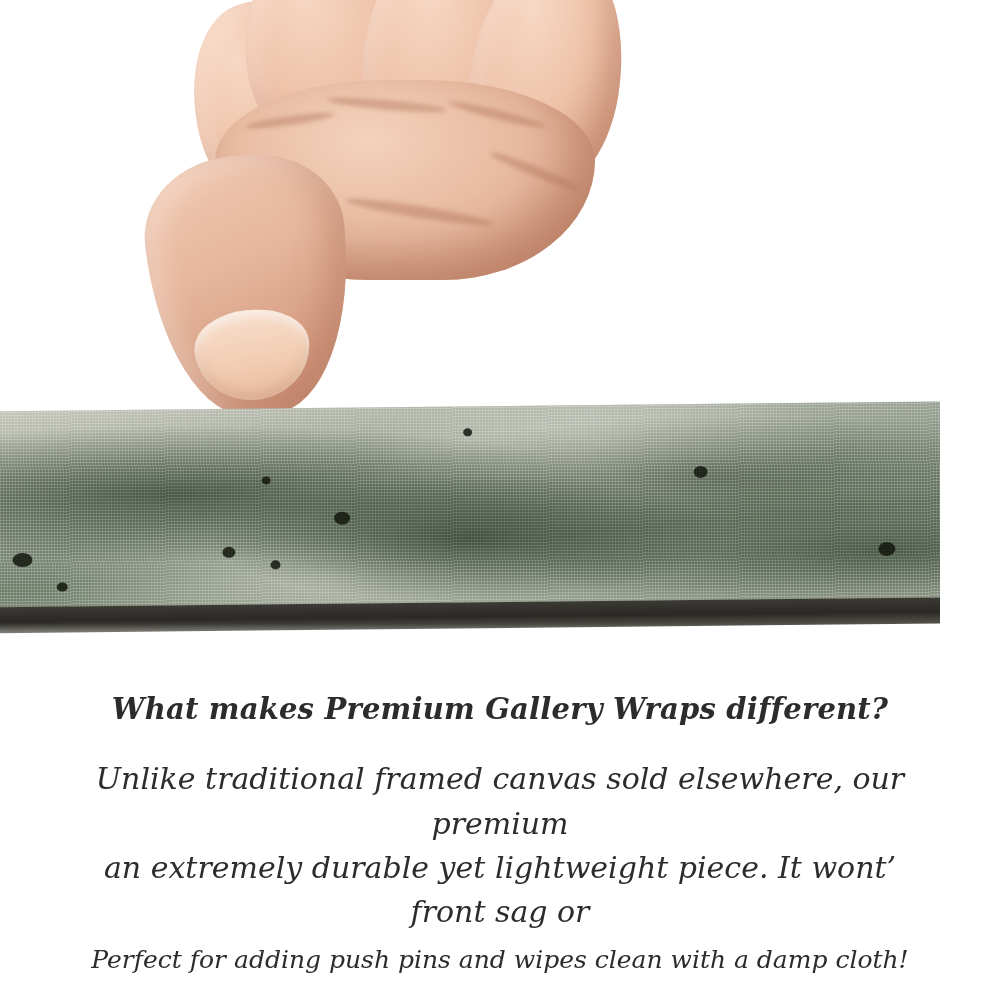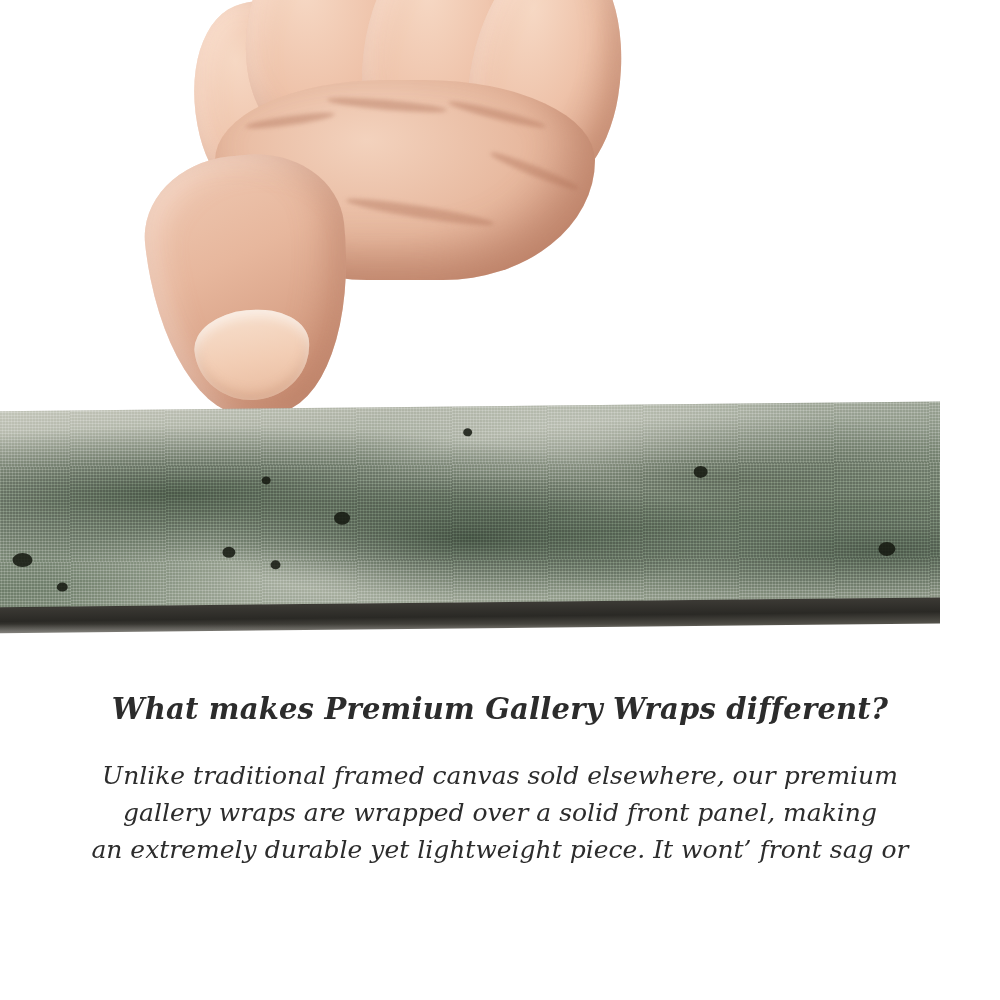--- a/index.html
+++ b/index.html
@@ -164,21 +164,21 @@
     color: #2c2c2c;
   }
   .caption-title {
     font-size: 29px;
     font-weight: 600;
     line-height: 1.35;
     margin-bottom: 10px;
     letter-spacing: 0.2px;
   }
   .caption-body {
-    font-size: 25px;
+    font-size: 30px;
     line-height: 1.48;
     padding: 0 75px;
     margin-top: 28px;
   }
   .caption-body .line { display: block; }
   .caption-last {
     font-size: 25px;
     line-height: 1.48;
     margin-top: 6px;
   }
@@ -219,18 +219,18 @@
       <div class="speck" style="left:470px; top:22px; width:9px; height:8px;"></div>
     </div>
     <div class="strip-shadow"></div>
     <div class="strip-bottom-fade"></div>
   </div>
 
   <div class="caption">
     <div class="caption-title">What makes Premium Gallery Wraps different?</div>
     <div class="caption-body">
       <span class="line">Unlike traditional framed canvas sold elsewhere, our premium</span>
-      <span class="line">gallery wraps are wrapped over a solid front panel, making</span>
       <span class="line">an extremely durable yet lightweight piece. It wont’ front sag or</span>
     </div>
+    <div class="caption-last">Perfect for adding push pins and wipes clean with a damp cloth!</div>
   </div>
 
 </div>
 
 </body></html>

